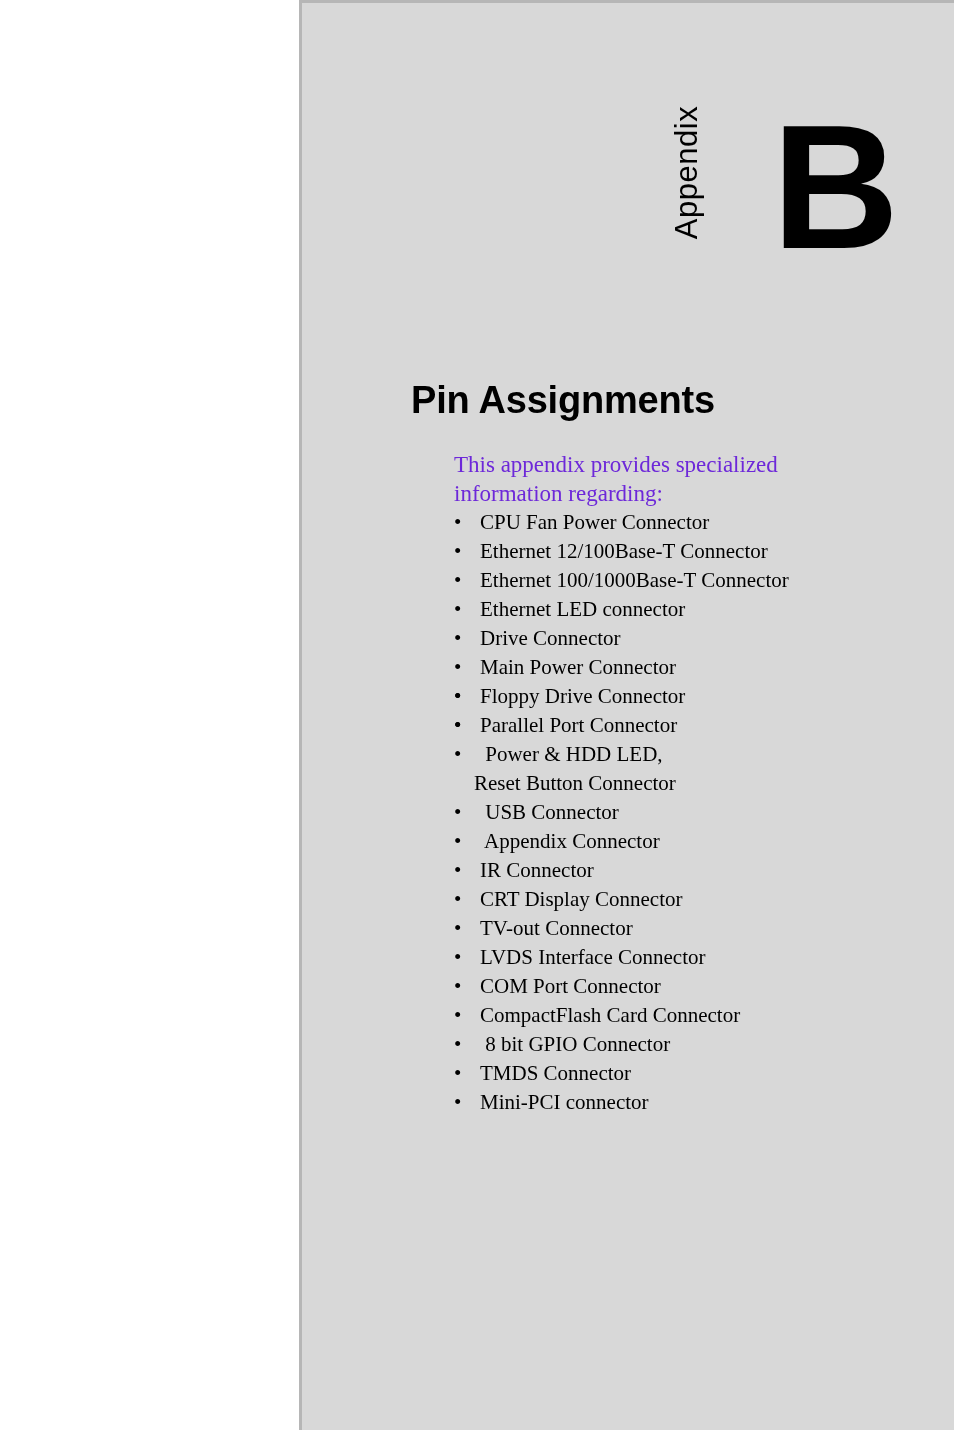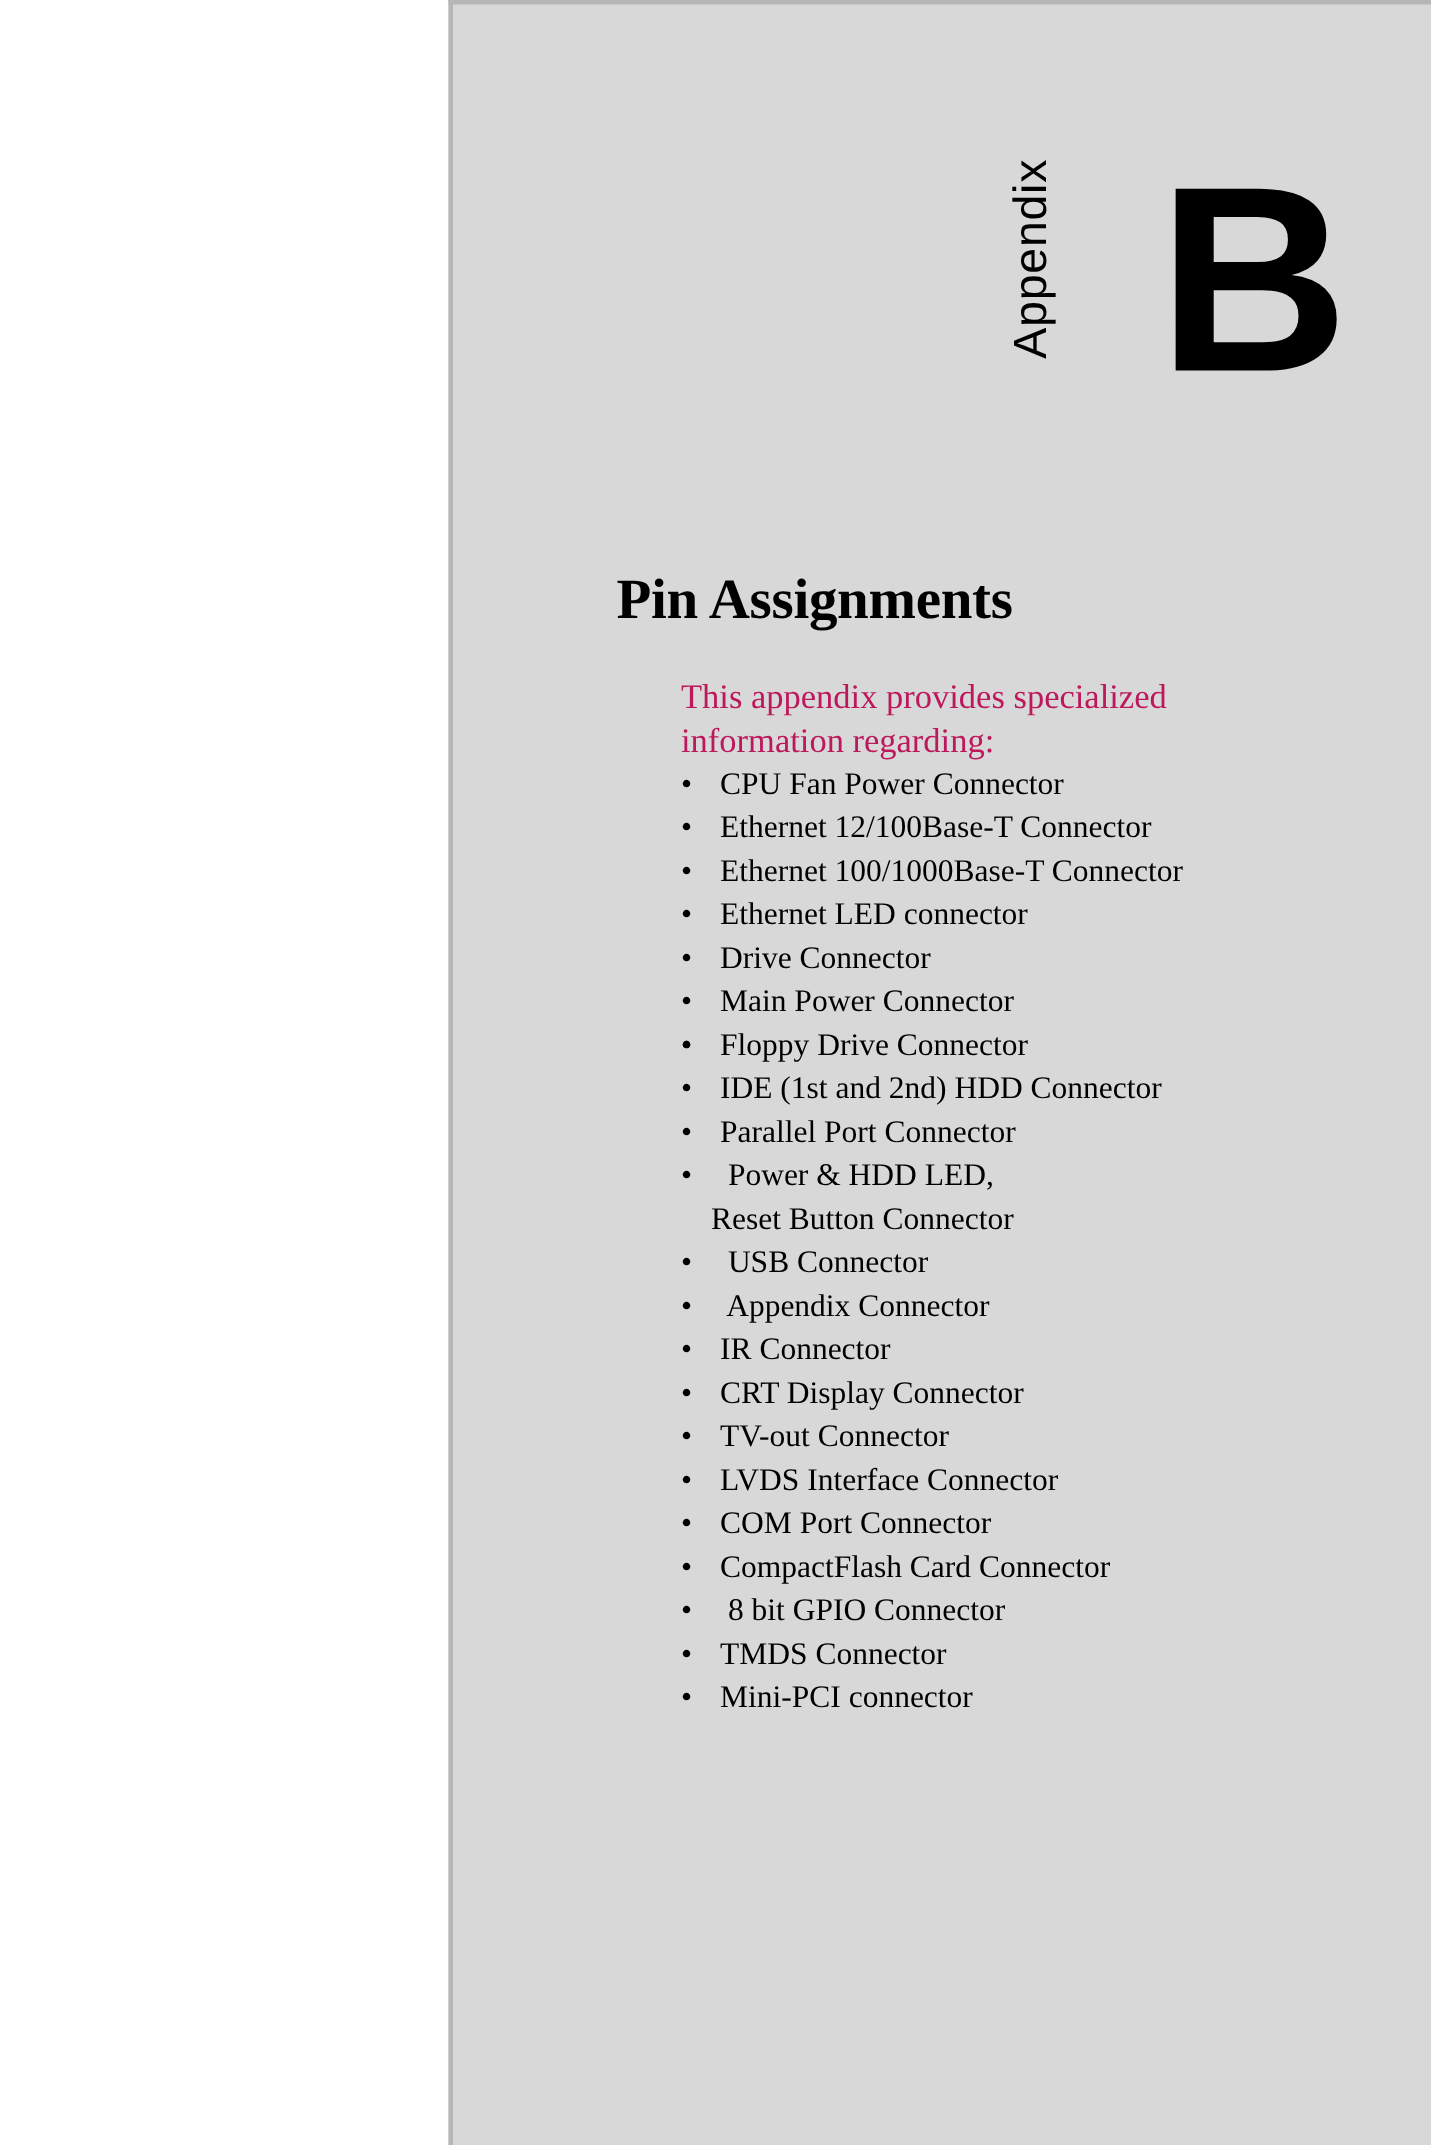--- a/index.html
+++ b/index.html
@@ -79,39 +79,39 @@
     color: #000000;
     line-height: 1;
     letter-spacing: -2px;
   }
 
   
   .chapter-title {
     position: absolute;
     left: 109px;
     top: 352px;
-    font-family: Liberation Serif, serif;
+    font-family: Liberation Sans, sans-serif;
     font-size: 38px;
     font-weight: bold;
     color: #000000;
     line-height: 1.1;
     letter-spacing: -0.2px;
     white-space: nowrap;
   }
 
   
   .intro-paragraph {
     position: absolute;
     left: 152px;
     top: 424px;
     width: 360px;
     font-family: "Liberation Serif", "DejaVu Serif", serif;
     font-size: 23px;
     line-height: 29px;
-    color: #be185d;
+    color: #6d28d9;
   }
 
   
   .topic-list {
     position: absolute;
     left: 152px;
     top: 505px;
     width: 480px;
     margin: 0;
     padding: 0;
@@ -160,21 +160,21 @@
 
   <ul class="topic-list" id="topic-list">
       <li class="topic-item"><span class="bullet-dot">•</span><span>CPU Fan Power Connector</span></li>
       <li class="topic-item"><span class="bullet-dot">•</span><span>Ethernet 12/100Base-T Connector</span></li>
       <li class="topic-item"><span class="bullet-dot">•</span><span>Ethernet 100/1000Base-T Connector</span></li>
       <li class="topic-item"><span class="bullet-dot">•</span><span>Ethernet LED connector</span></li>
       <li class="topic-item"><span class="bullet-dot">•</span><span>Drive Connector</span></li>
       <li class="topic-item"><span class="bullet-dot">•</span><span>Main Power Connector</span></li>
       <li class="topic-item"><span class="bullet-dot">•</span></li>
       <li class="topic-item"><span class="bullet-dot">•</span><span>Floppy Drive Connector</span></li>
-      <li class="topic-item"><span class="bullet-dot">•</span><span>IDE (1st and 2nd) HDD Connector</span></li>
+      <li class="topic-item"><span class="bullet-dot">•</span></li>
       <li class="topic-item"><span class="bullet-dot">•</span><span>Parallel Port Connector</span></li>
       <li class="topic-item"><span class="bullet-dot">•</span><span> Power &amp; HDD LED,</span><span class="topic-line-2">Reset Button Connector</span></li>
       <li class="topic-item"><span class="bullet-dot">•</span><span> USB Connector</span></li>
       <li class="topic-item"><span class="bullet-dot">•</span><span> Appendix Connector</span></li>
       <li class="topic-item"><span class="bullet-dot">•</span><span>IR Connector</span></li>
       <li class="topic-item"><span class="bullet-dot">•</span><span>CRT Display Connector</span></li>
       <li class="topic-item"><span class="bullet-dot">•</span><span>TV-out Connector</span></li>
       <li class="topic-item"><span class="bullet-dot">•</span><span>LVDS Interface Connector</span></li>
       <li class="topic-item"><span class="bullet-dot">•</span><span>COM Port Connector</span></li>
       <li class="topic-item"><span class="bullet-dot">•</span><span>CompactFlash Card Connector</span></li>

